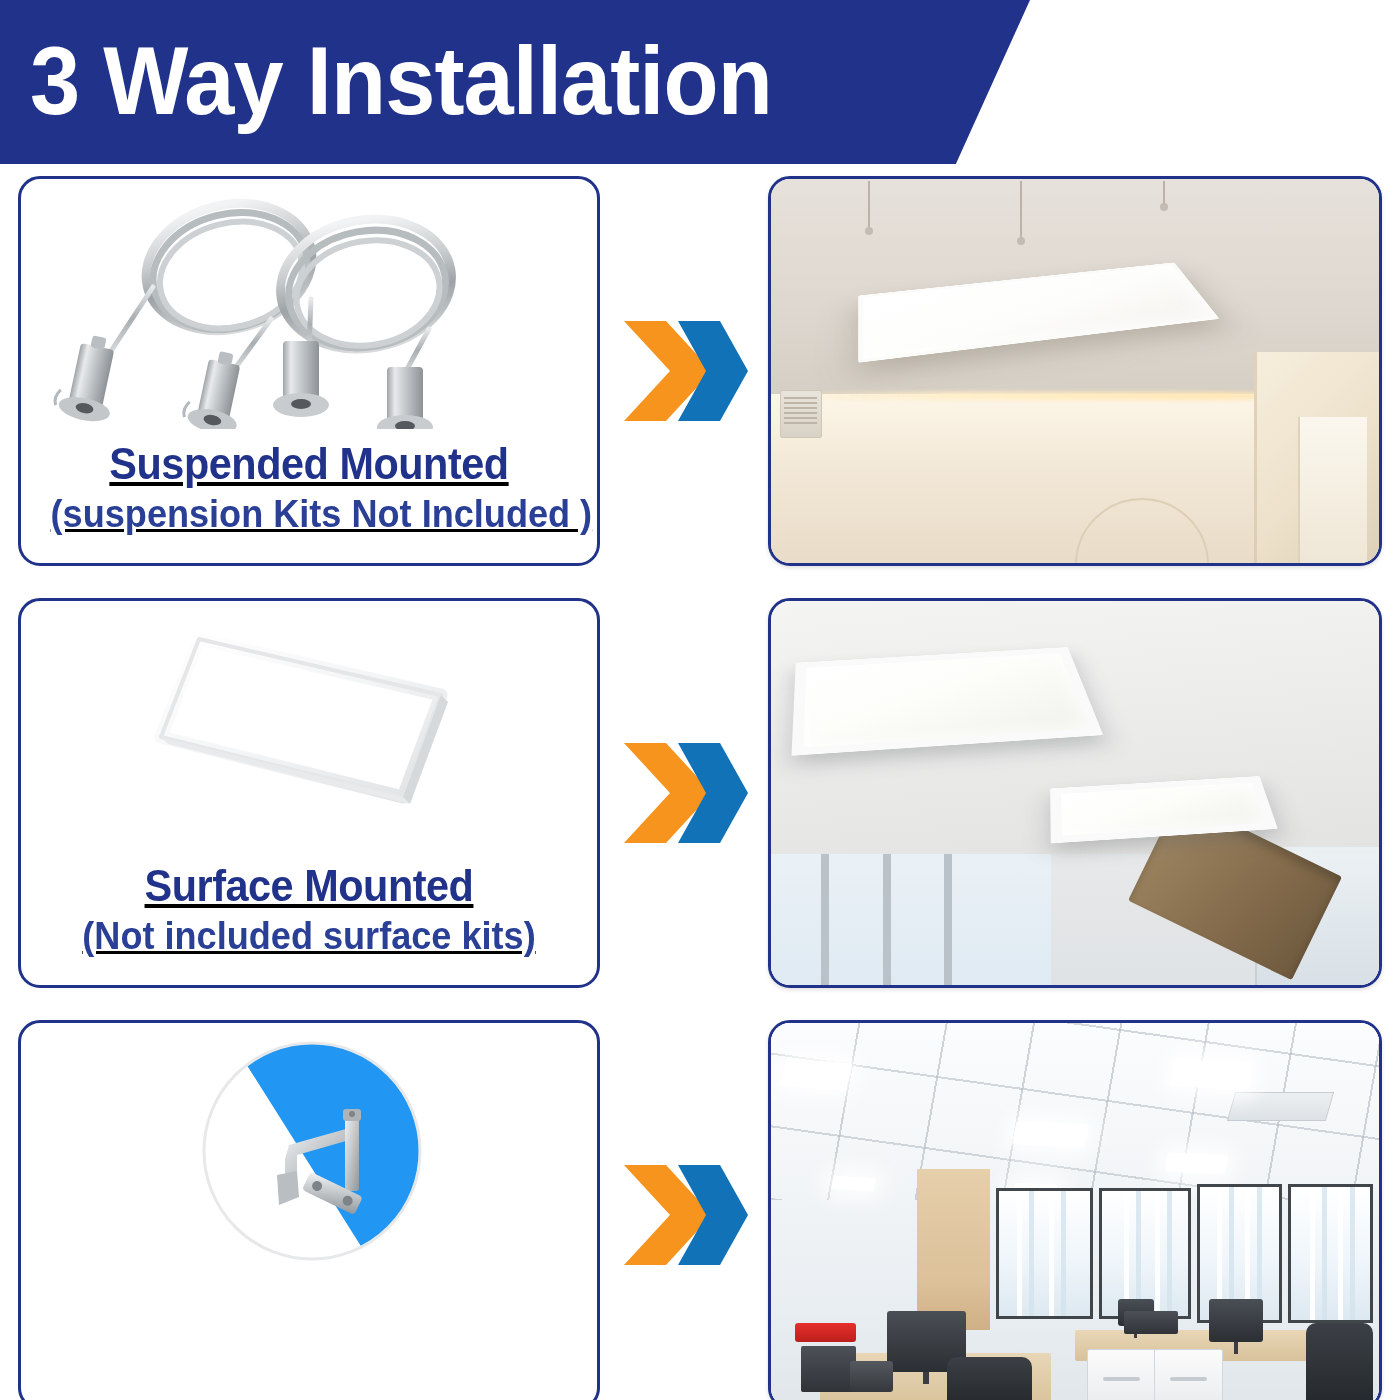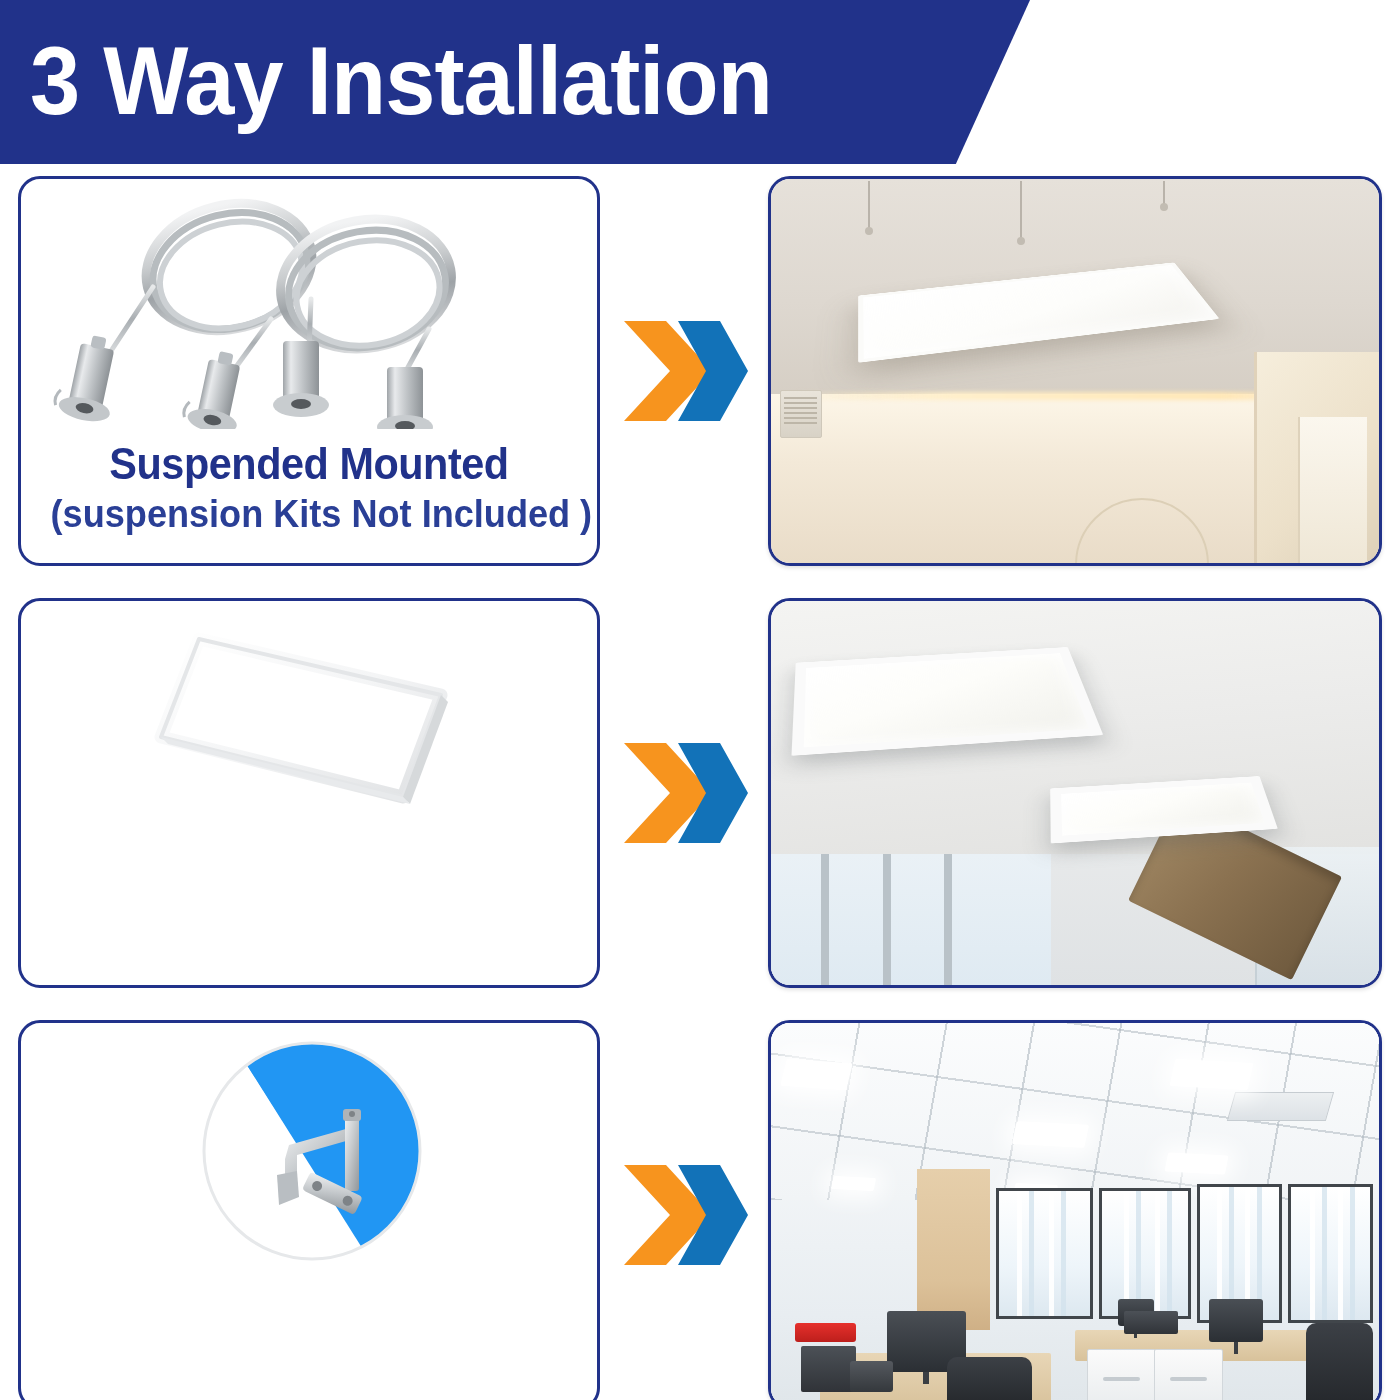--- a/index.html
+++ b/index.html
@@ -85,20 +85,21 @@
     right: 0;
     top: 0;
     height: 250px;
   }
   .captions {
     position: absolute;
     left: 0; right: 0;
     bottom: 26px;
     text-align: center;
     padding: 0 16px;
+    text-decoration: underline;
   }
   .cap-main {
     color: #21328a;
     font-family: "Liberation Sans Narrow", "Liberation Sans", sans-serif;
     font-weight: bold;
     font-size: 45px;
     line-height: 50px;
     letter-spacing: -0.5px;
     transform: scaleX(0.92);
     white-space: nowrap;
@@ -451,20 +452,24 @@
           <polygon points="178,38 420,94 382,196 140,136" fill="none" stroke="url(#frm)" stroke-width="13" stroke-linejoin="round"></polygon>
           <polygon points="178,38 420,94 382,196 140,136" fill="none" stroke="#e4e6e8" stroke-width="4" stroke-linejoin="round"></polygon>
 
           <polygon points="420,94 427,101 389,203 382,196" fill="#d6d9db"></polygon>
           <polygon points="382,196 389,203 147,143 140,136" fill="#e8eaec"></polygon>
 
           <polygon points="190,52 404,101 372,184 156,130" fill="#ffffff" opacity="0.0"></polygon>
         </svg>
       </div>
 
+      <div class="captions">
+        <div class="cap-main">Surface Mounted</div>
+        <div class="cap-sub">(Not included surface kits)</div>
+      </div>
     </div>
 
     <div class="arrow">
       <svg viewBox="0 0 128 104" width="128" height="104" aria-hidden="true">
         <polygon points="2,2 44,2 90,52 44,102 2,102 48,52" fill="#f7941e"></polygon>
         <polygon points="56,2 98,2 126,52 98,102 56,102 84,52" fill="#1272b8"></polygon>
       </svg>
     </div>
 
     <div class="card card-right">

